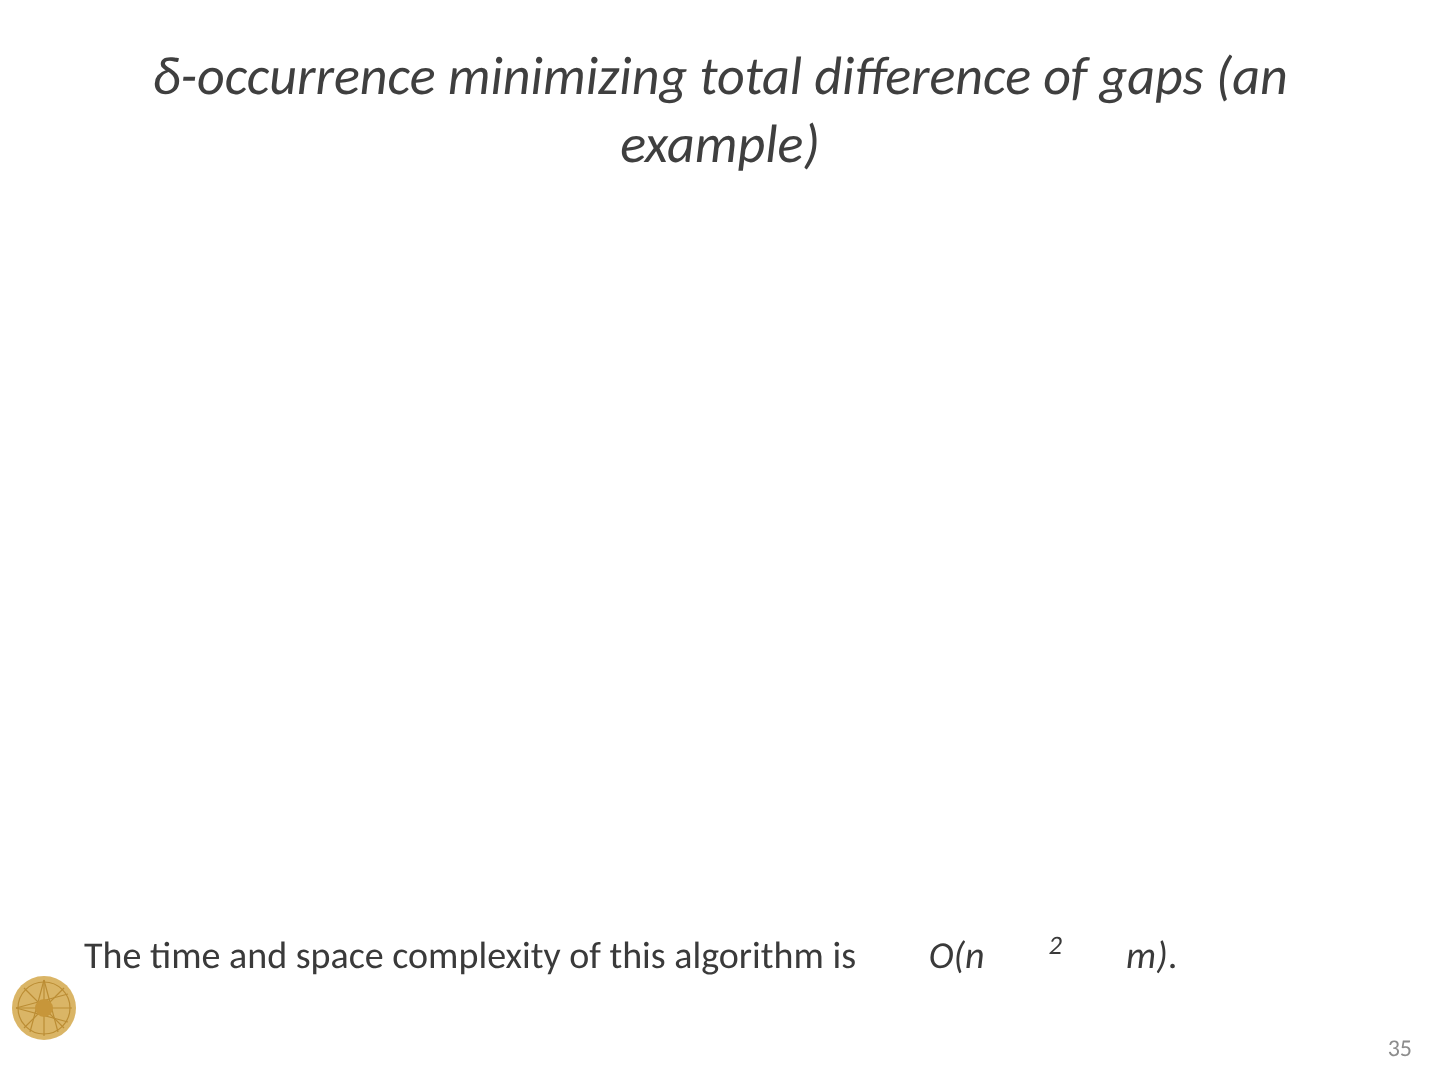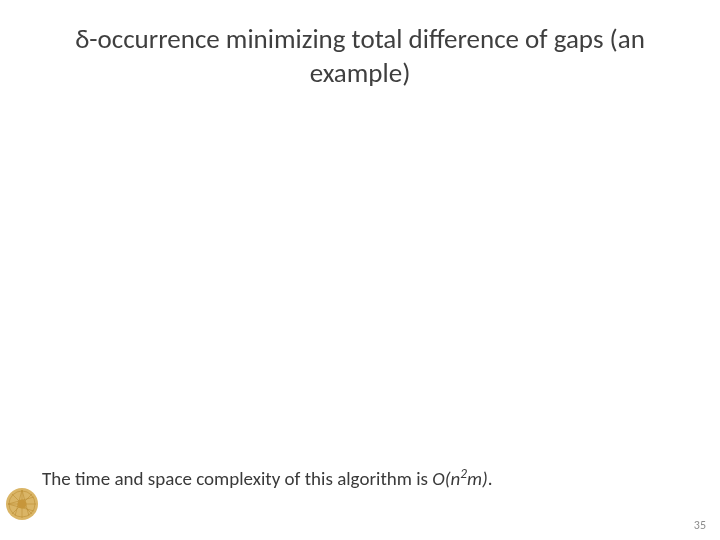--- a/index.html
+++ b/index.html
@@ -22,30 +22,32 @@
   .title {
     position: absolute;
     top: 22px;
     left: 50px;
     right: 50px;
     text-align: center;
     font-size: 27px;
     line-height: 1.25;
     color: #3f3f3f;
     font-weight: 400;
+    font-style: italic;
   }
   .body-text {
     position: absolute;
     left: 42px;
     bottom: 50px;
     font-size: 19px;
     color: #3a3a3a;
   }
   .body-text .italic {
     font-style: italic;
+    margin-left: 32px;
   }
   .body-text sup {
     font-size: 0.7em;
     vertical-align: super;
     line-height: 0;
   }
   .page-number {
     position: absolute;
     right: 14px;
     bottom: 8px;

